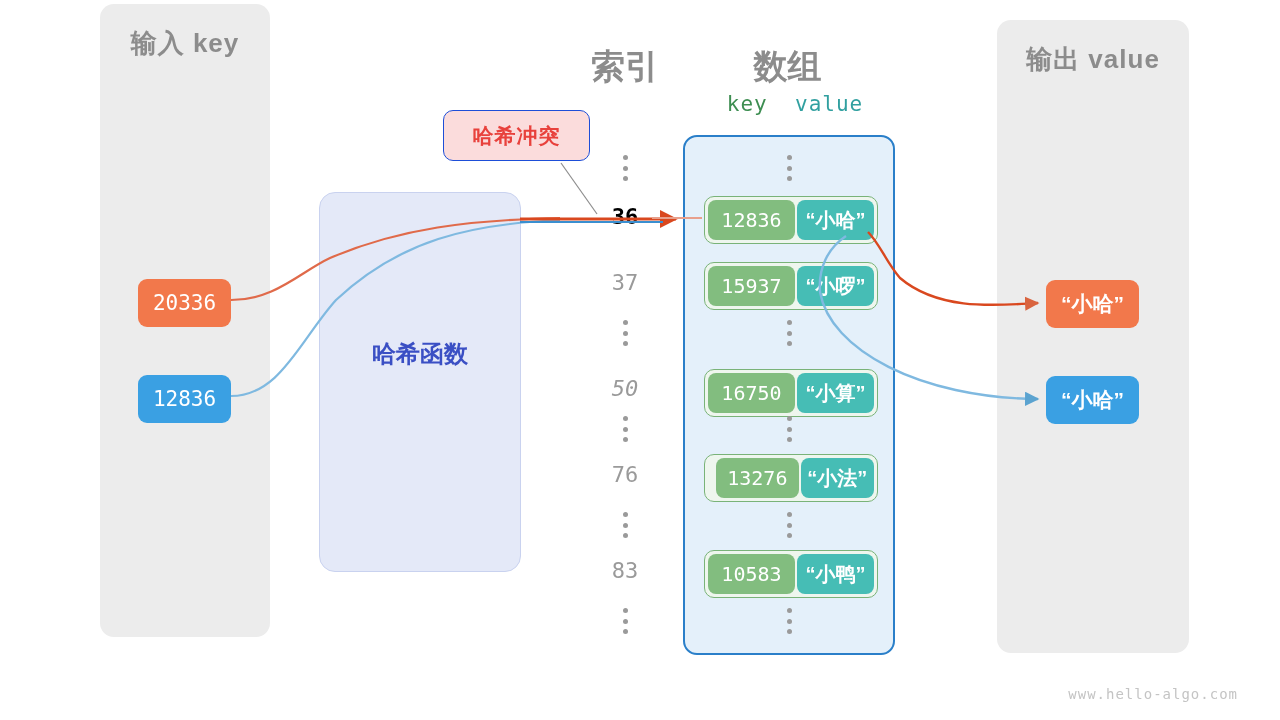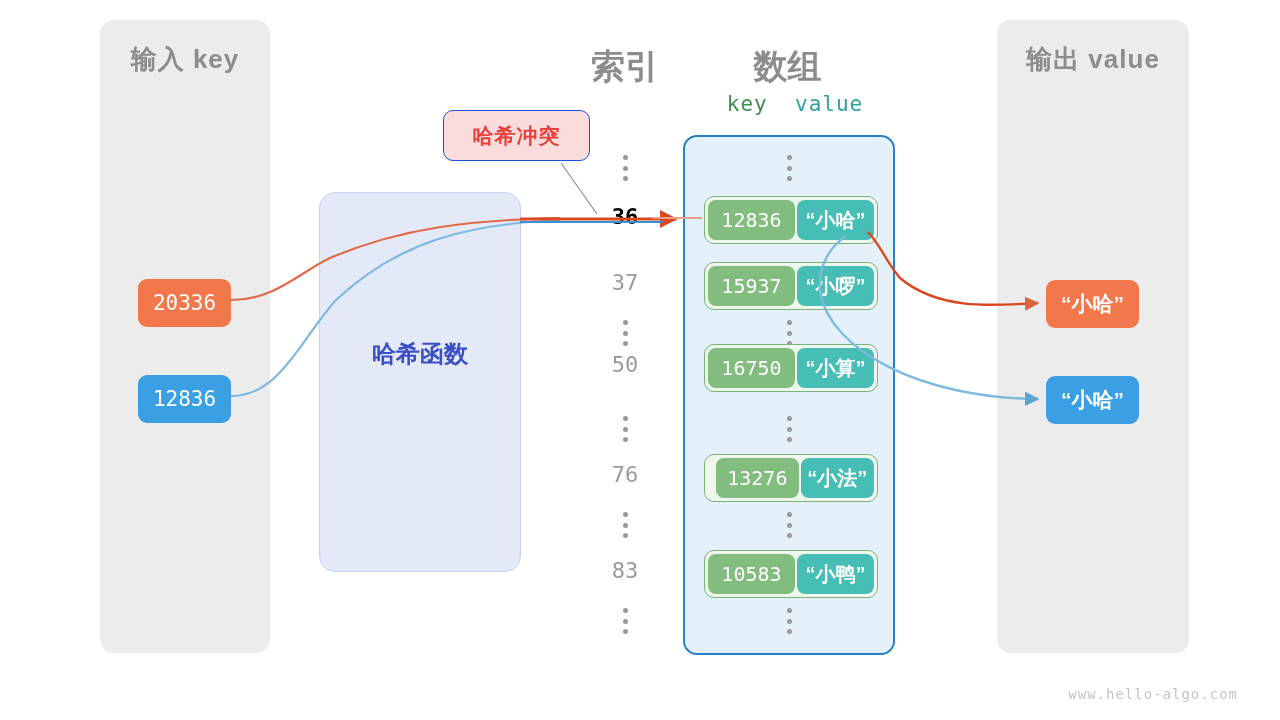--- a/index.html
+++ b/index.html
@@ -19,21 +19,21 @@
   }
   .panel-title {
     position: absolute;
     top: 22px; left: 0; right: 0;
     text-align: center;
     font-size: 26px;
     font-weight: bold;
     color: #8c8c8c;
     letter-spacing: 1px;
   }
-  #panel-input  { left: 100px; top: 20px; width: 170px; height: 633px; padding-left: 41px; }
+  #panel-input  { left: 100px; top: 4px; width: 170px; height: 633px; padding-left: 41px; }
   #panel-output { left: 997px; top: 20px; width: 192px; height: 633px; }
 
   
   .col-title {
     position: absolute;
     font-size: 34px;
     font-weight: bold;
     color: #8c8c8c;
     text-align: center;
   }
@@ -211,21 +211,21 @@
       <i></i>
       <i></i>
     </div>
   <div class="idx active" style="top:204px;">36</div>
   <div class="idx" style="top:270px;">37</div>
   <div class="dots" style="left:618px; top:320px;">
       <i></i>
       <i></i>
       <i></i>
     </div>
-  <div class="idx" style="top:352px;">50</div>
+  <div class="idx" style="top:376px;font-style:italic;">50</div>
   <div class="dots" style="left:618px; top:416px;">
       <i></i>
       <i></i>
       <i></i>
     </div>
   <div class="idx" style="top:462px;">76</div>
   <div class="dots" style="left:618px; top:512px;">
       <i></i>
       <i></i>
       <i></i>
@@ -253,21 +253,21 @@
       <span class="ck">15937</span>
       <span class="cv">“小啰”</span>
     </div>
 
     <div class="dots" style="left:97px; top:183px;">
         <i></i>
         <i></i>
         <i></i>
       </div>
 
-    <div class="cell" style="top:207px;">
+    <div class="cell" style="top:232px;">
       <span class="ck">16750</span>
       <span class="cv">“小算”</span>
     </div>
 
     <div class="dots" style="left:97px; top:279px;">
         <i></i>
         <i></i>
         <i></i>
       </div>
 

